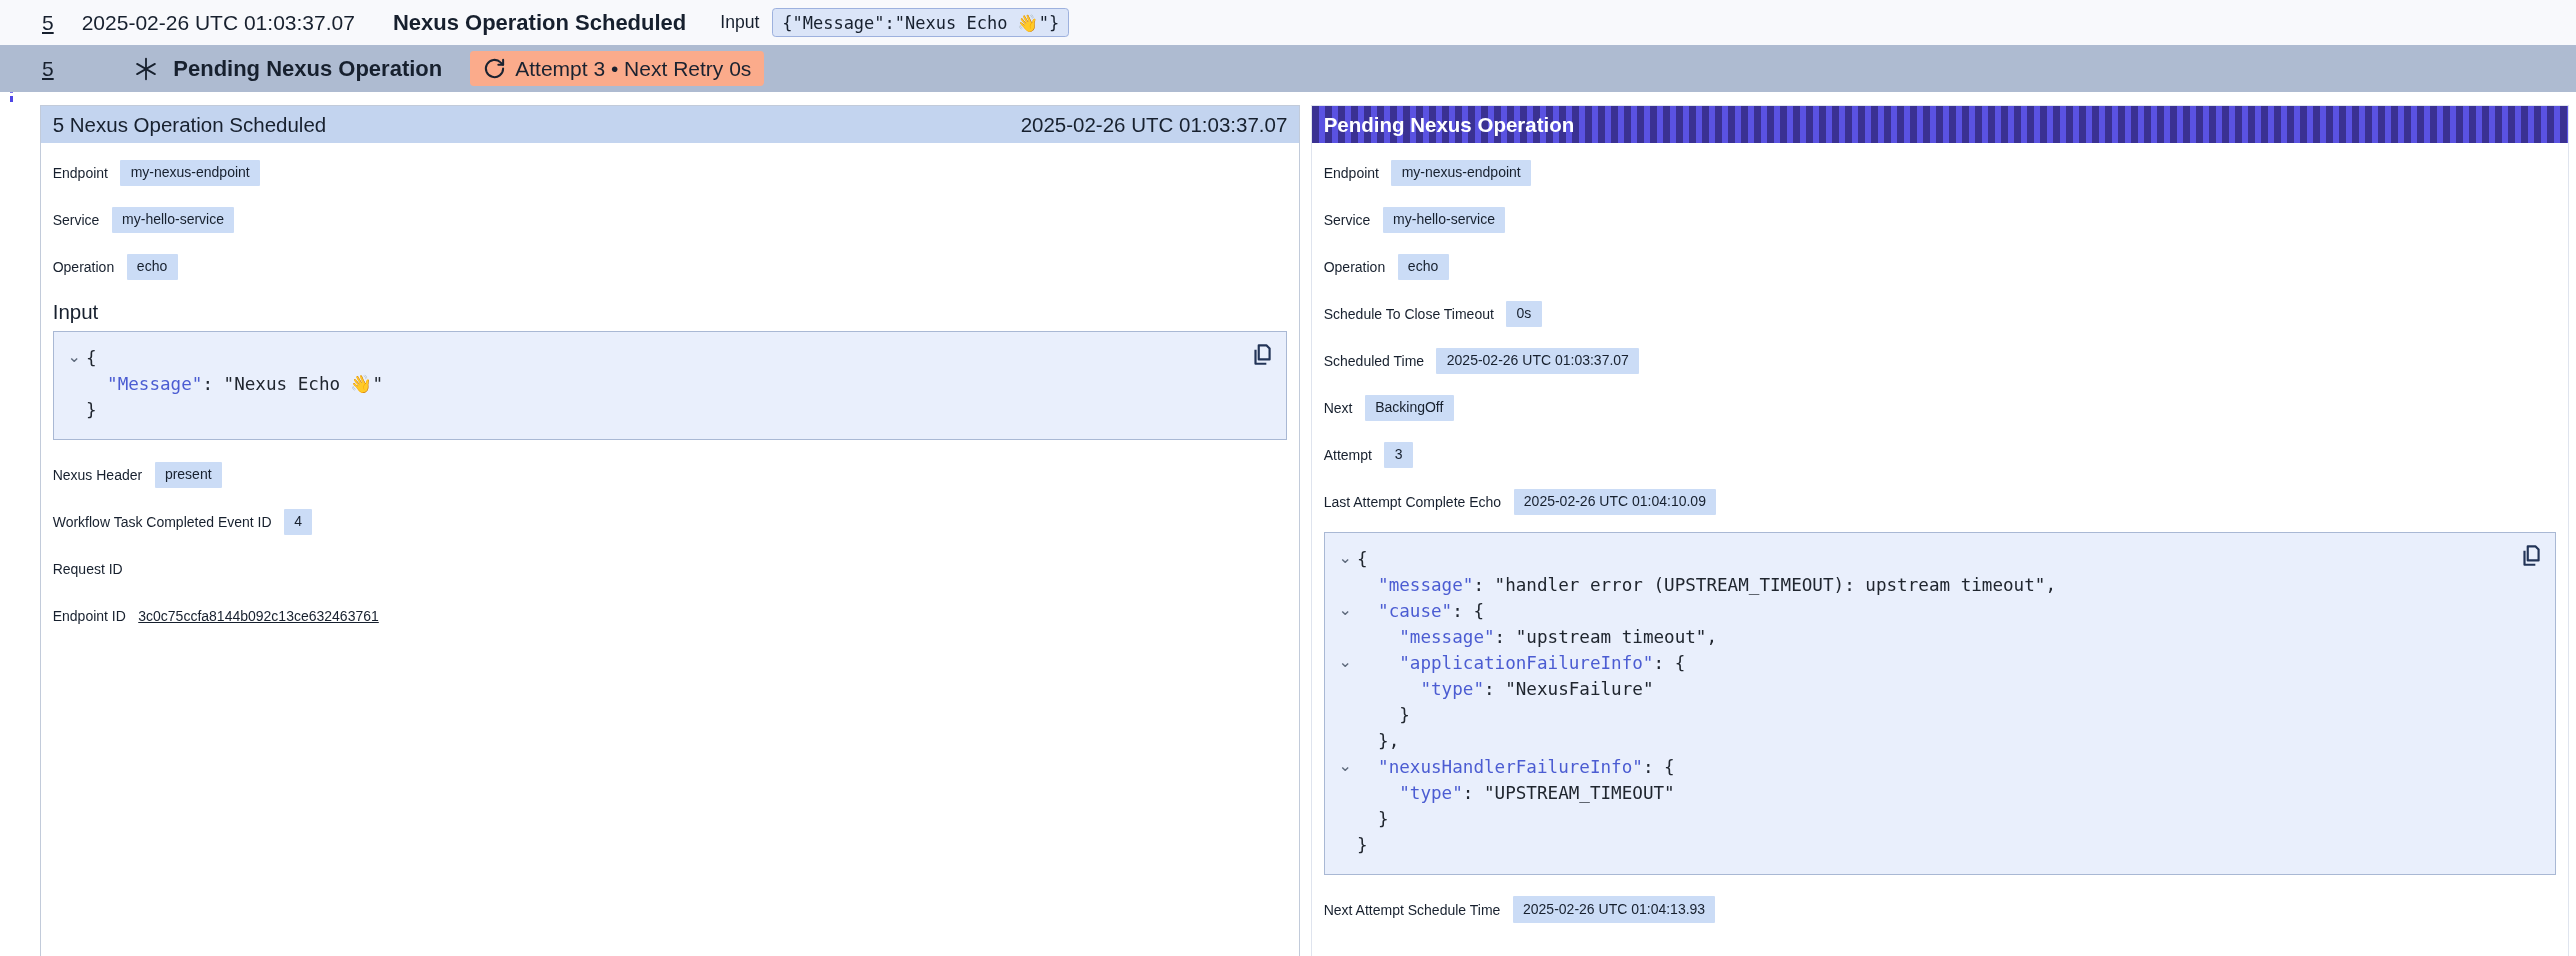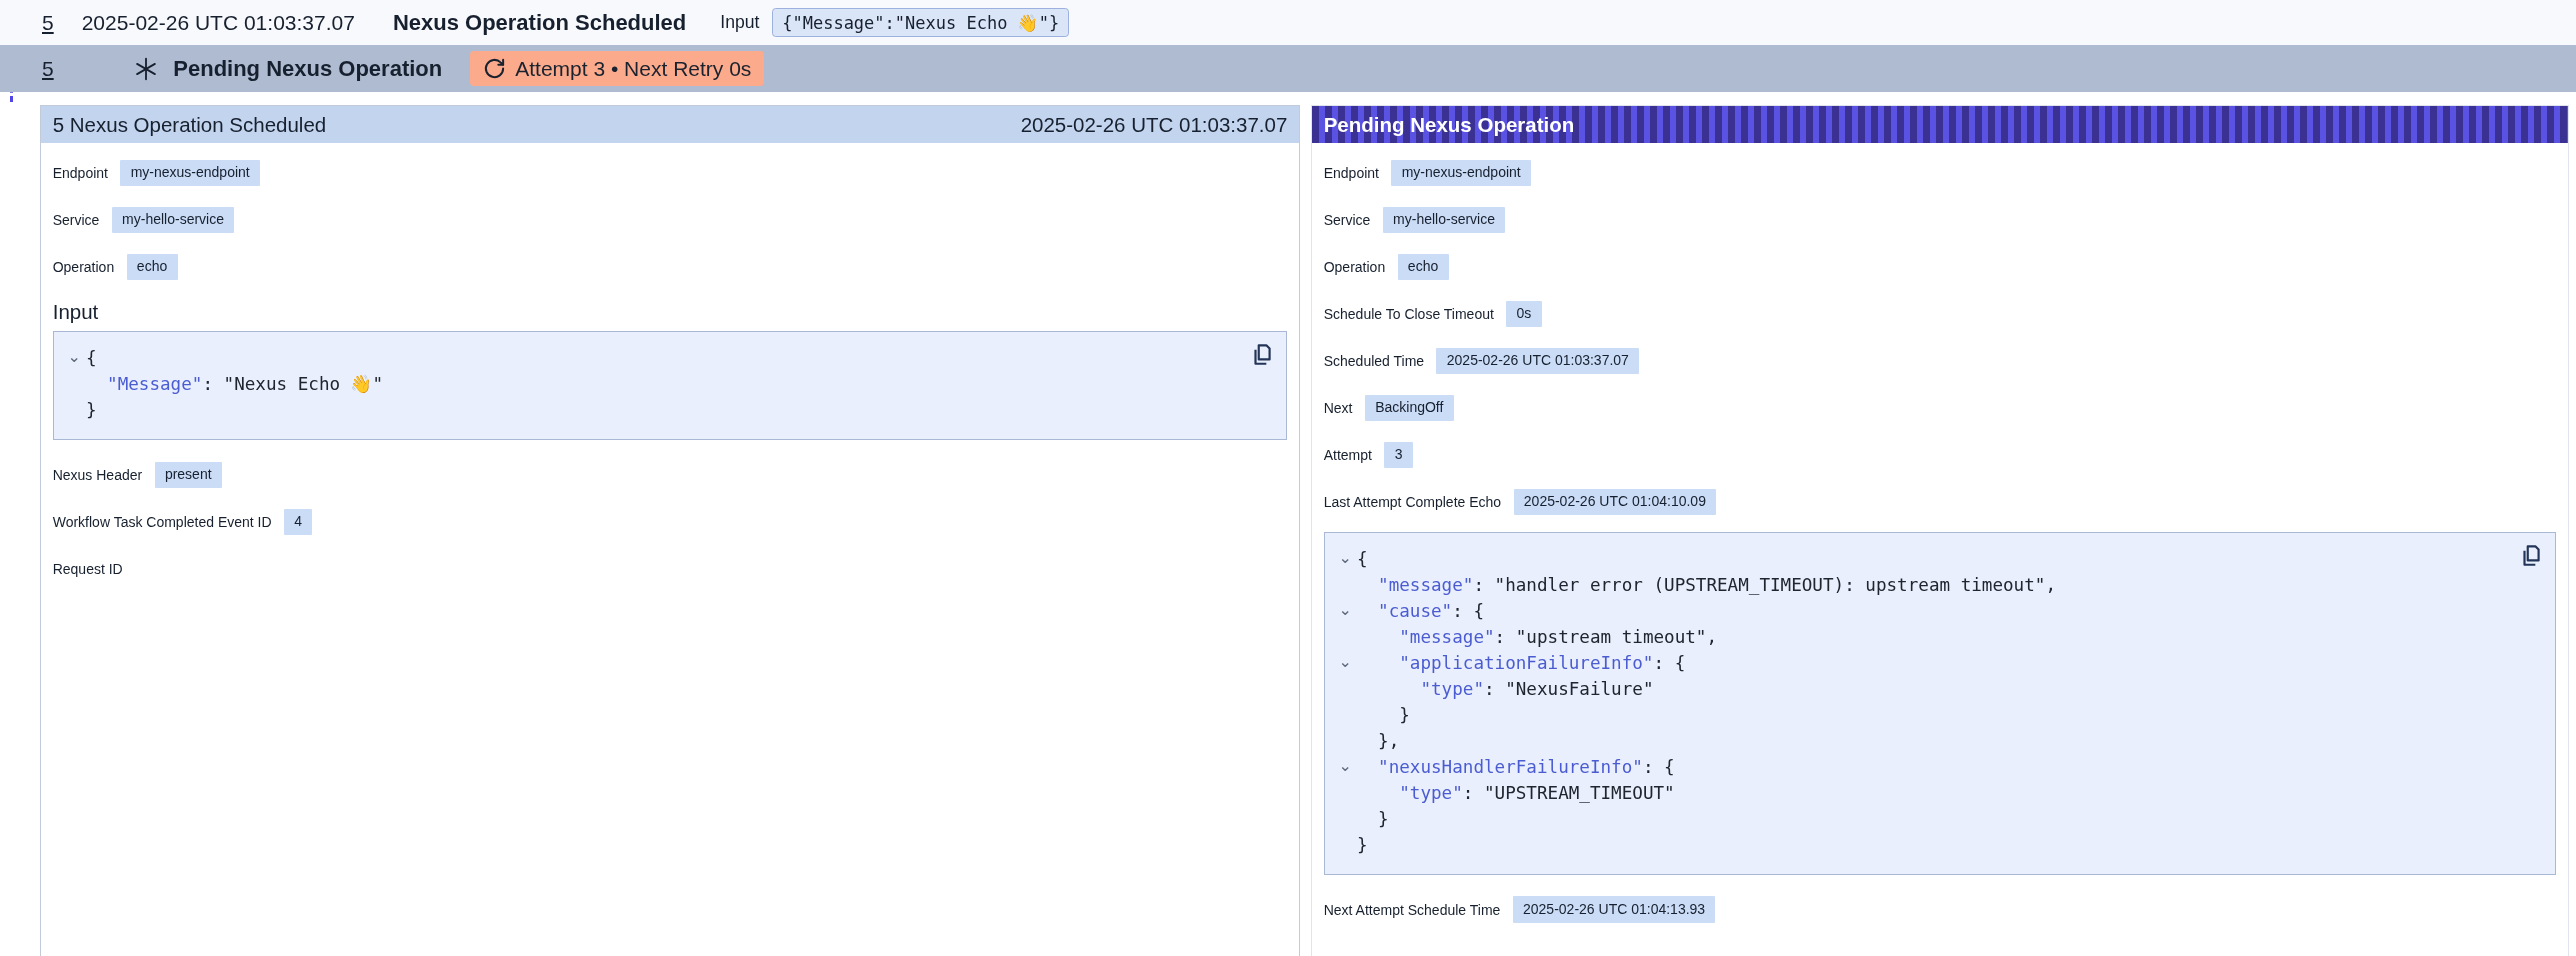--- a/index.html
+++ b/index.html
@@ -133,20 +133,24 @@
           <span class="field-label">Nexus Header</span>
           <span class="badge">present</span>
         </div>
         <div class="field-row">
           <span class="field-label">Workflow Task Completed Event ID</span>
           <span class="badge">4</span>
         </div>
         <div class="field-row">
           <span class="field-label">Request ID</span>
         </div>
+        <div class="field-row">
+          <span class="field-label">Endpoint ID</span>
+          <a class="field-link">3c0c75ccfa8144b092c13ce632463761</a>
+        </div>
       </div>
   </div>
 
   <div class="panel right">
     <div class="panel-header">
       <span>Pending Nexus Operation</span>
     </div>
     <div class="panel-body">
         <div class="field-row">
           <span class="field-label">Endpoint</span>

